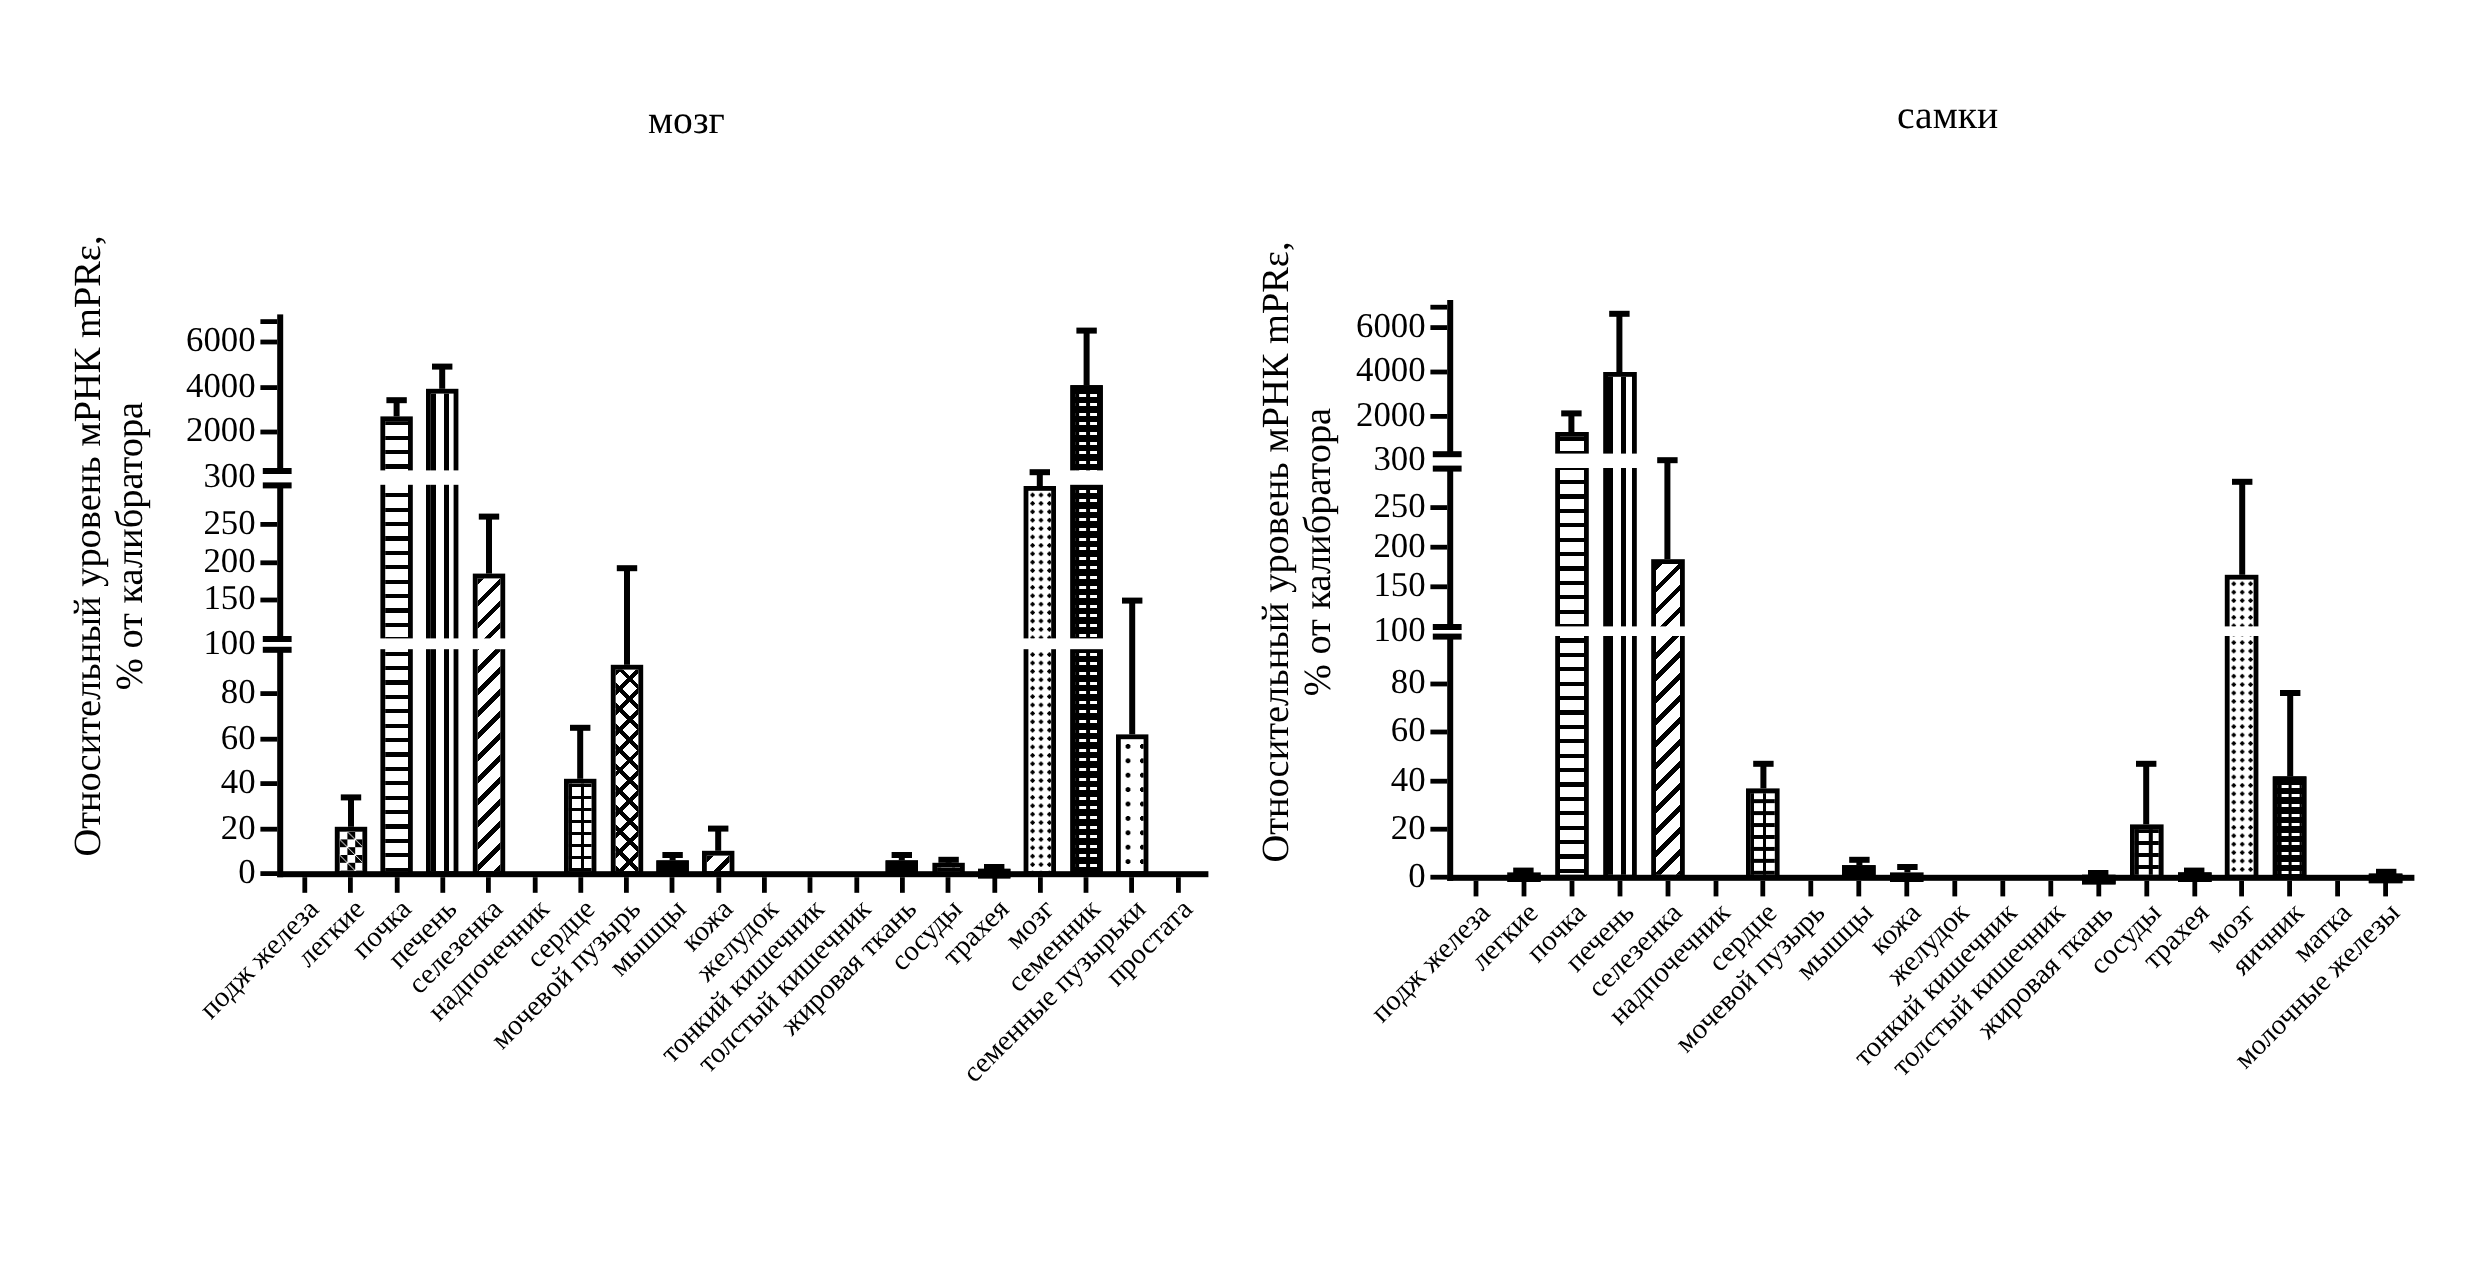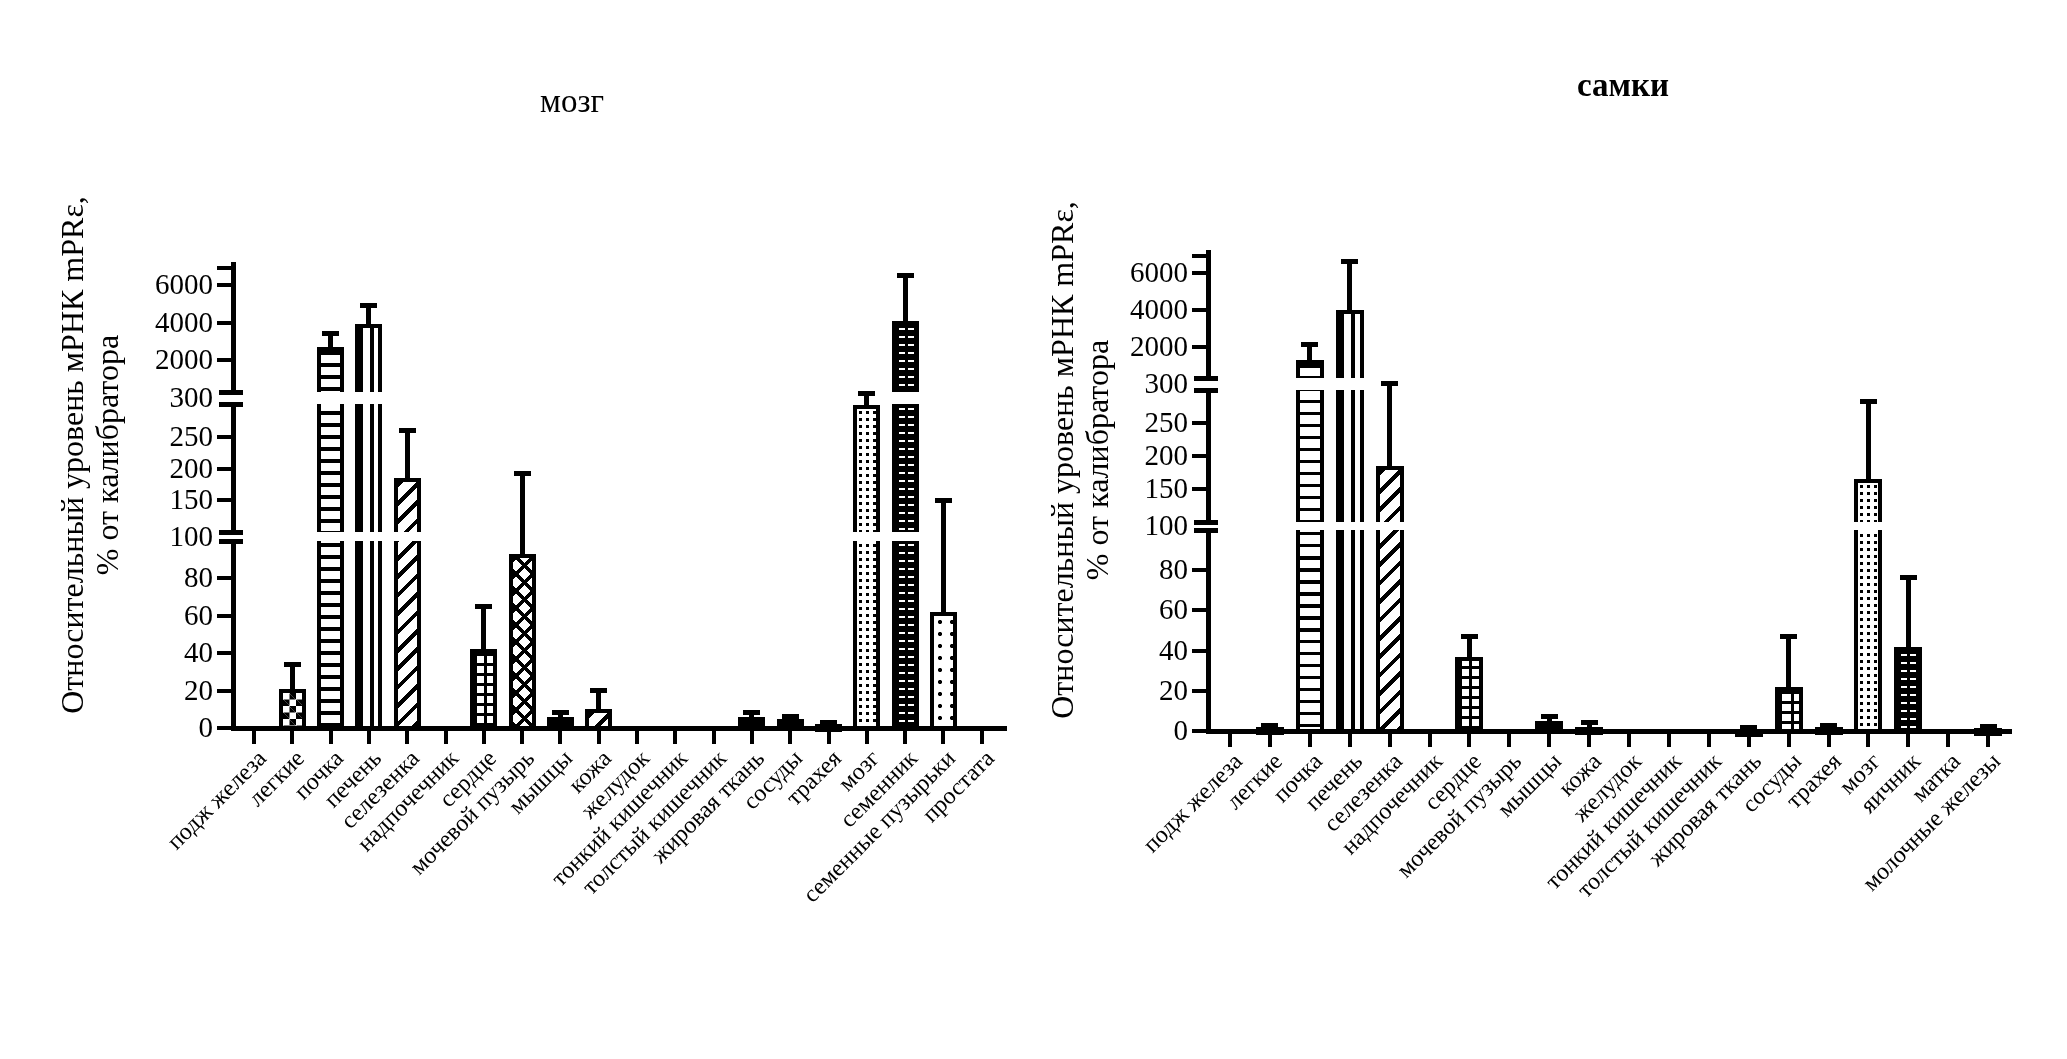--- a/index.html
+++ b/index.html
@@ -44,21 +44,21 @@
   .p-brick-dark{background-color:#000;background-image:
       repeating-linear-gradient(90deg,#000 0 3px,transparent 3px 9px),
       repeating-linear-gradient(180deg,transparent 0 3px,#fff 3px 5.5px,transparent 5.5px 8px);}
 </style>
 </head>
 <body>
 
 <div id="canvas">
 
   <div class="chart-title" style="left:572px;top:83px;">мозг</div>
-  <div class="chart-title" style="left:1623px;top:67px;font-weight:bold;">самки</div>
+  <div class="chart-title" style="left:1623px;top:79px;">самки</div>
 
   <div class="ylabel" style="left:-260px;top:420px;">
     <div>Относительный уровень мРНК mPRε,</div>
     <div>% от калибратора</div>
   </div>
   <div class="ylabel" style="left:730px;top:425px;">
     <div>Относительный уровень мРНК mPRε,</div>
     <div>% от калибратора</div>
   </div>
 

